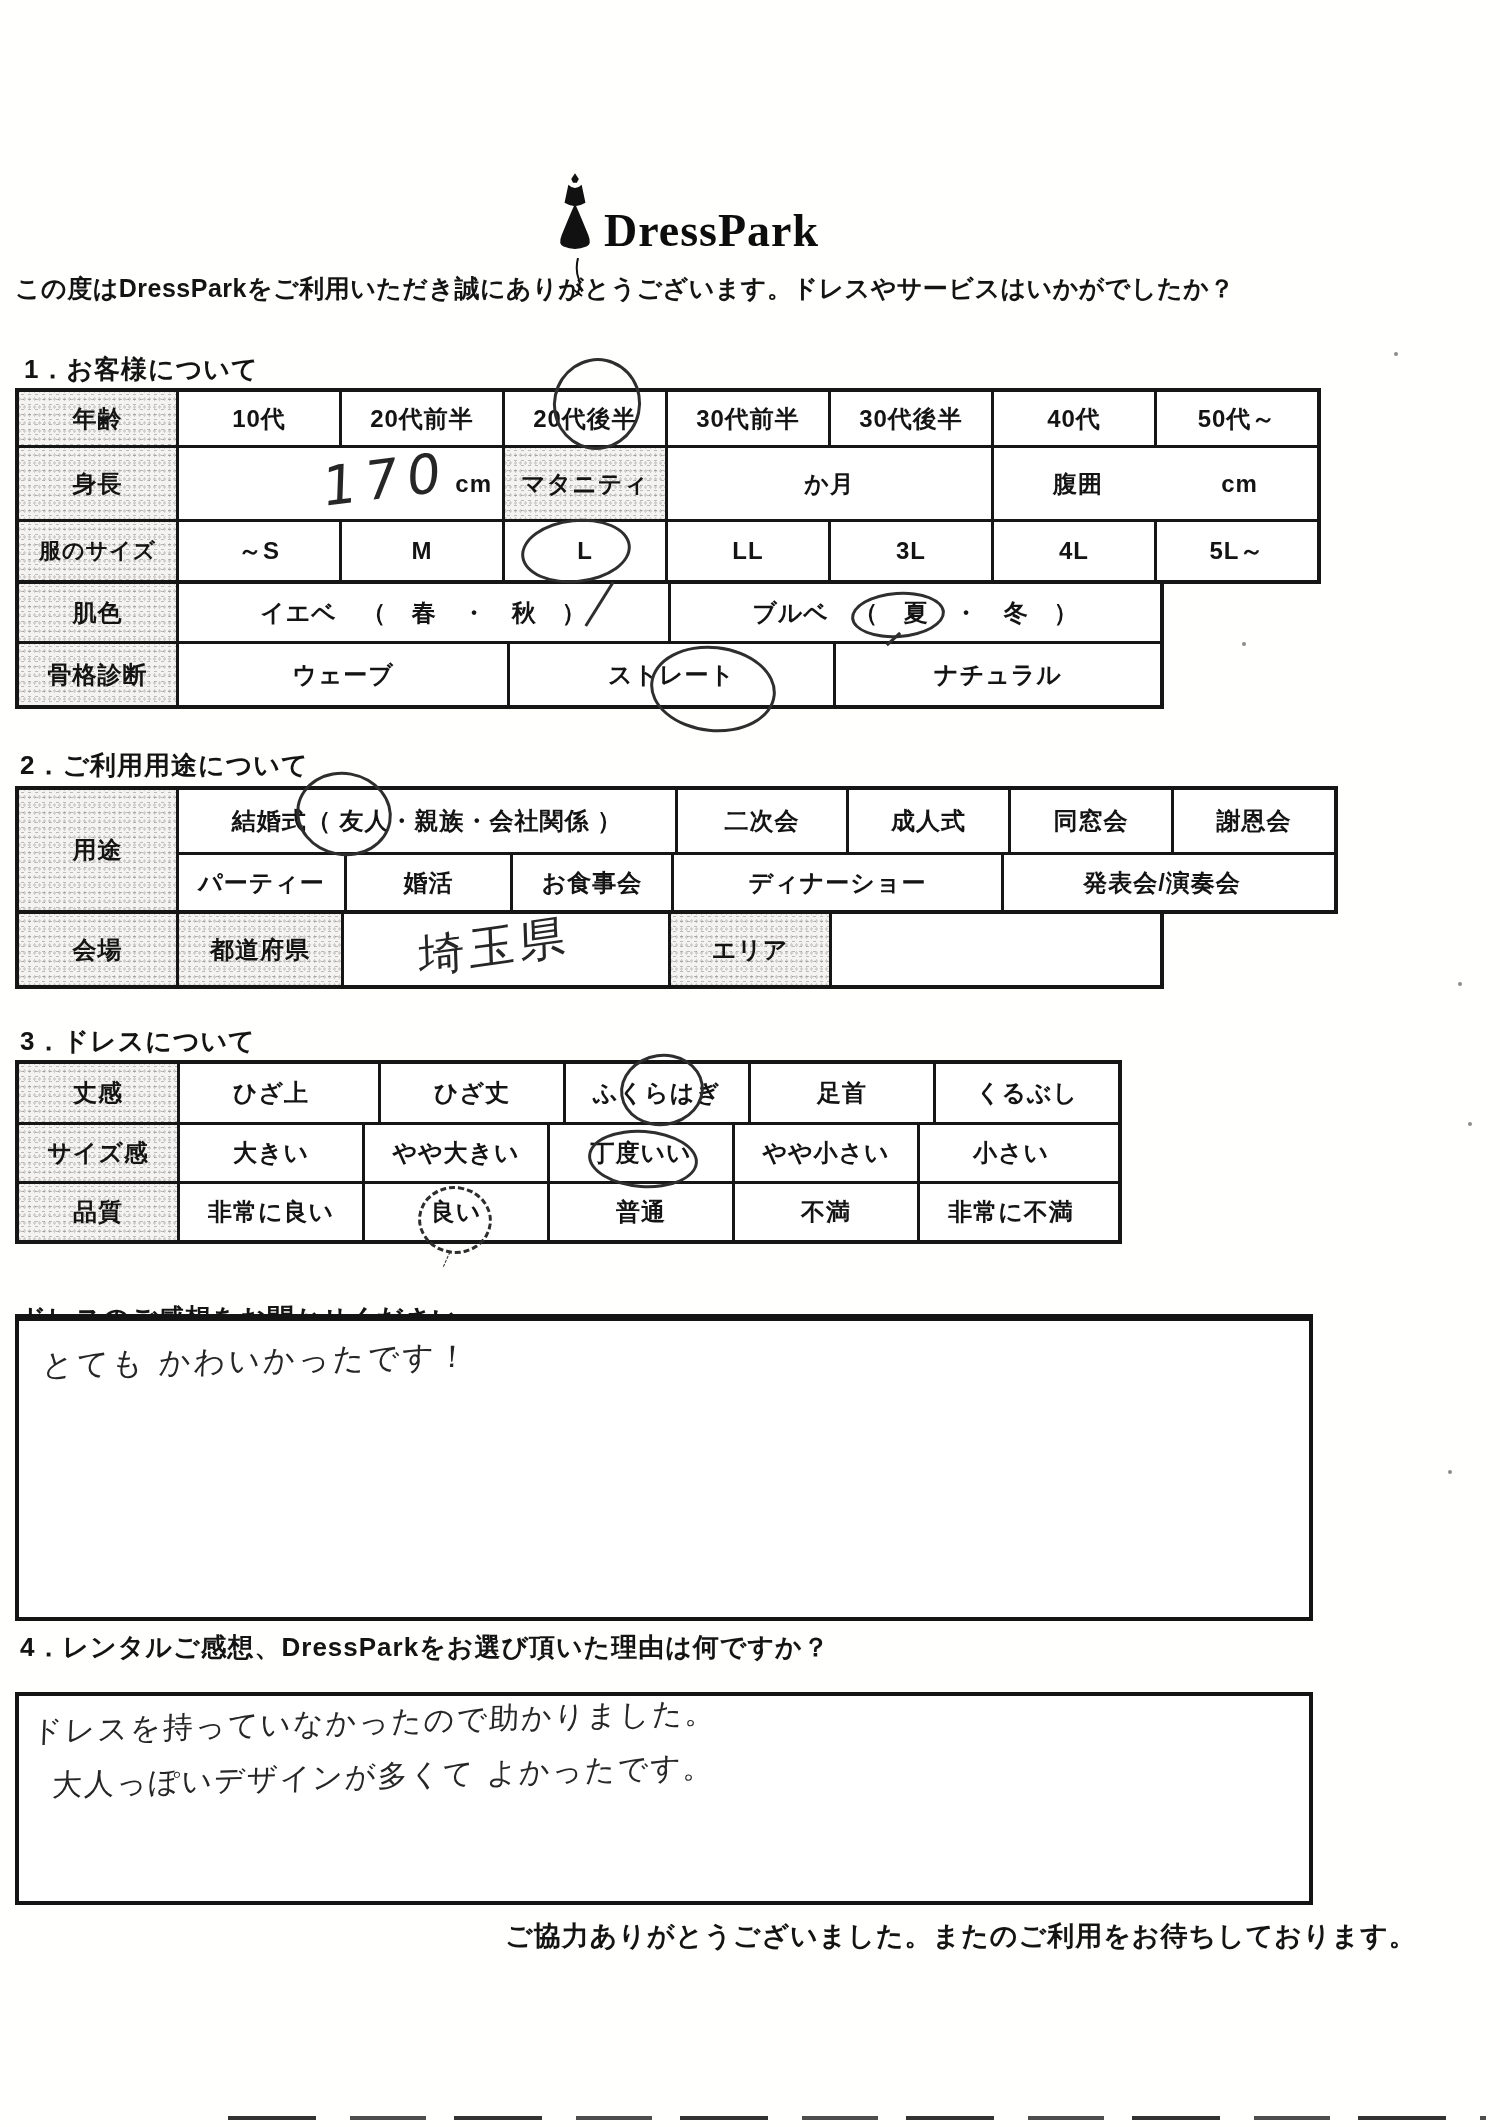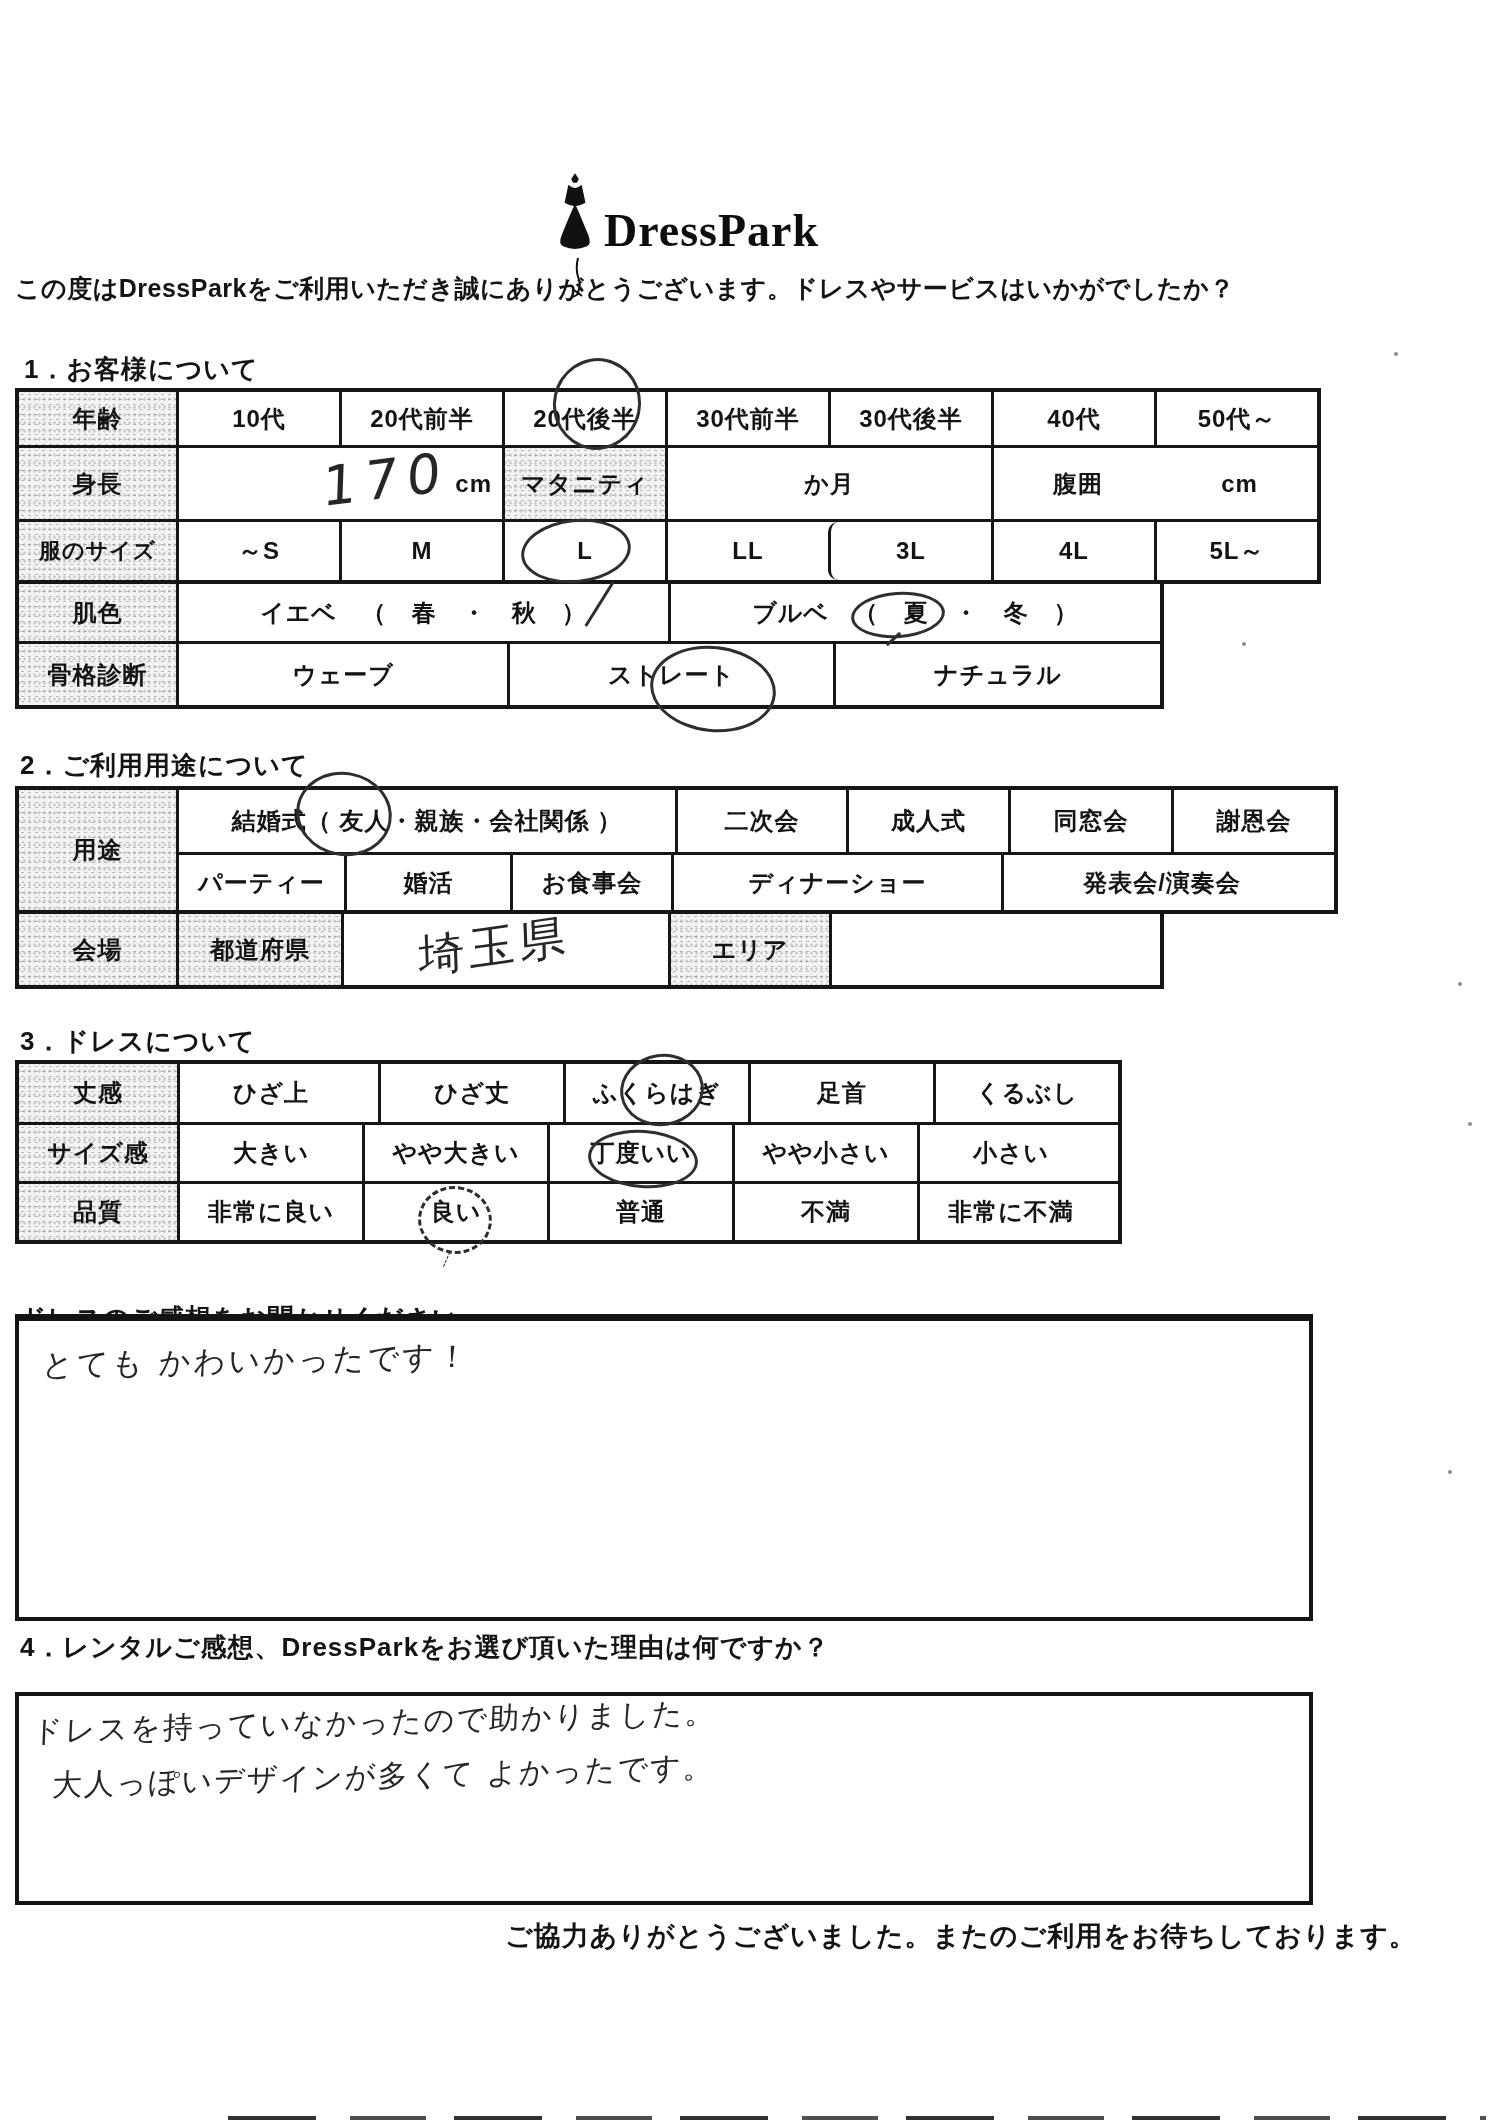--- a/index.html
+++ b/index.html
@@ -99,21 +99,21 @@
         <span>腹囲</span>
         <span>cm</span>
       </div>
     </div>
     <div class="r" style="height:58px;">
       <div class="c shade" style="width:157px;font-size:22px;">服のサイズ</div>
       <div class="c" style="width:163px;">～S</div>
       <div class="c" style="width:163px;">M</div>
       <div class="c" style="width:163px;">L</div>
       <div class="c" style="width:163px;">LL</div>
-      <div class="c" style="width:163px;border-radius:10px;">3L</div>
+      <div class="c" style="width:163px;">3L</div>
       <div class="c" style="width:163px;">4L</div>
       <div class="c" style="width:163px;">5L～</div>
     </div>
   </div>
 
   <div class="tbl" style="left:15px;top:580px;">
     <div class="r" style="height:57px;">
       <div class="c shade" style="width:157px;">肌色</div>
       <div class="c" style="width:492px;">イエベ　（　春　・　秋　）</div>
       <div class="c" style="width:492px;">ブルベ　（　夏　・　冬　）</div>

